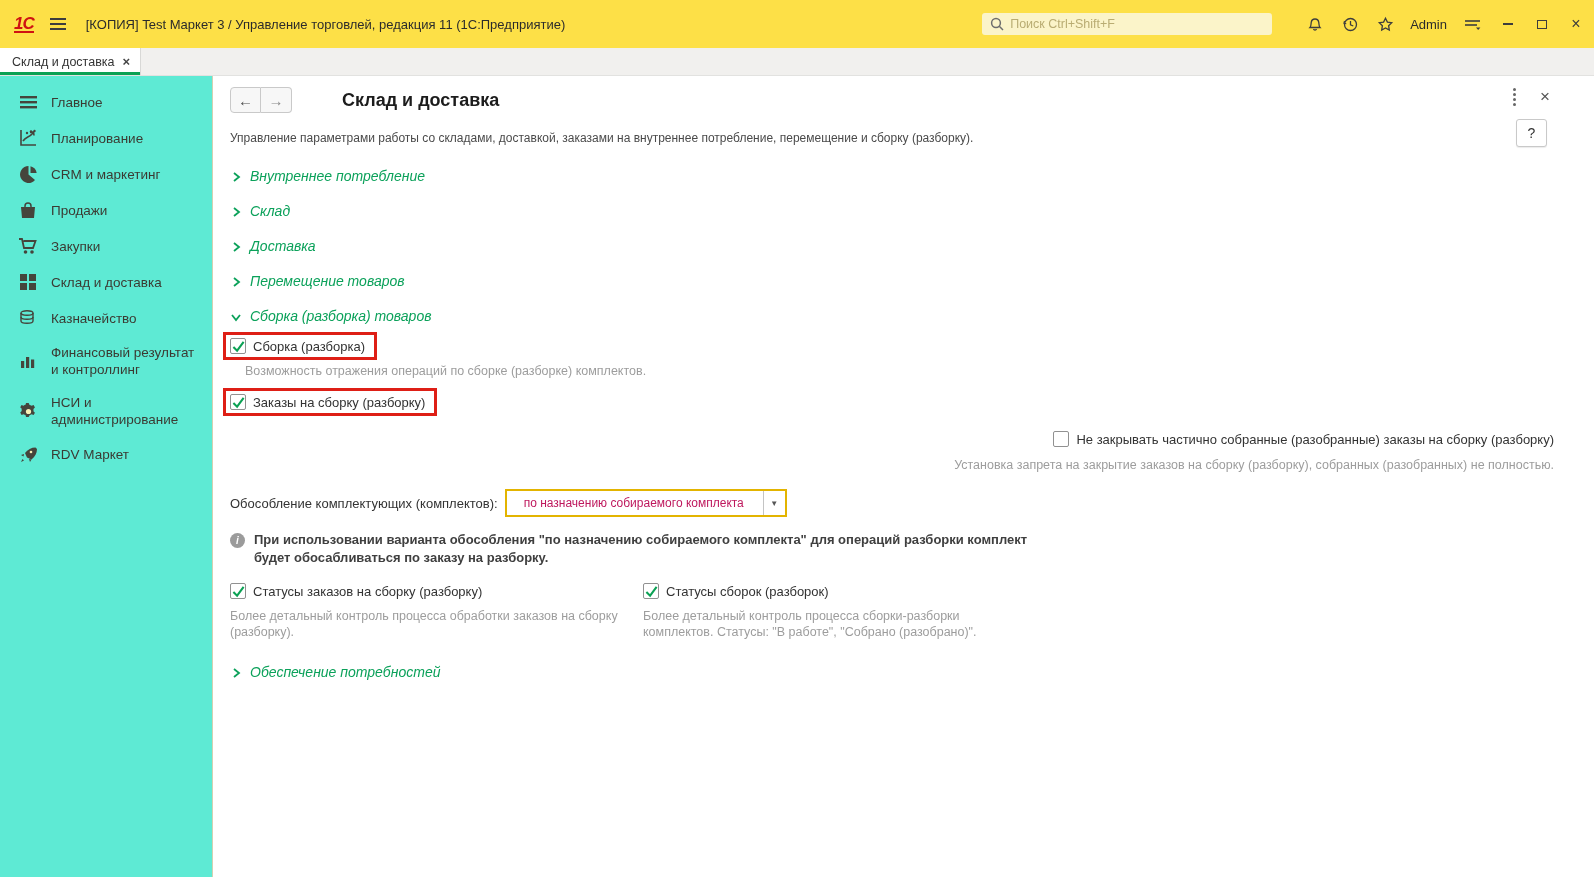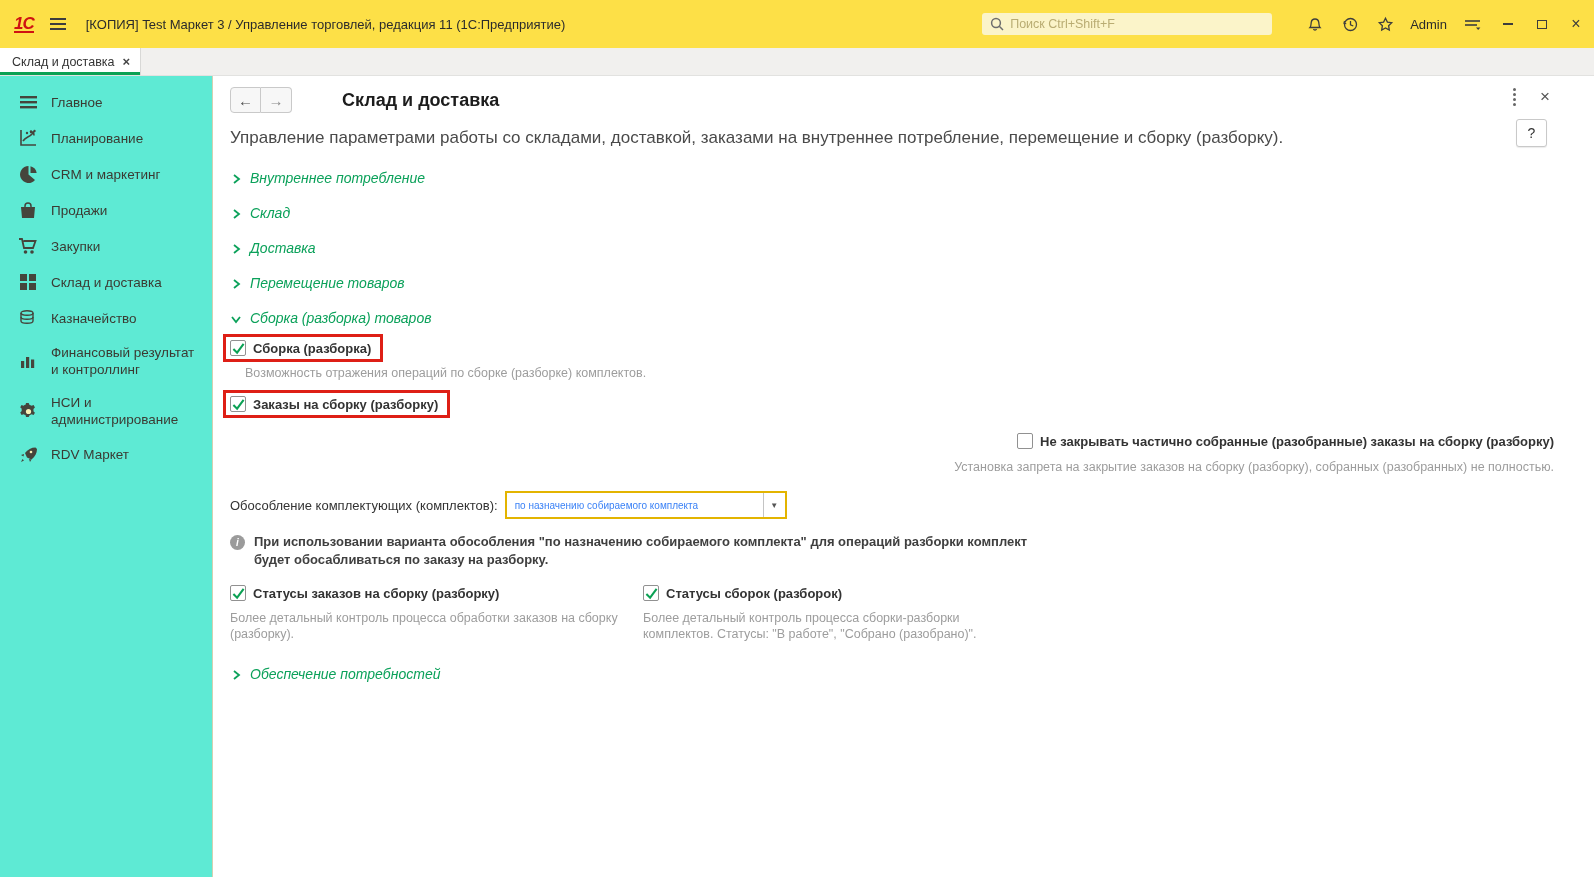--- a/index.html
+++ b/index.html
@@ -53,52 +53,52 @@
              align-items:center; justify-content:center; font-size:15px; cursor:pointer; }
   .nav-btn.back { border-radius:4px 0 0 4px; color:#4f4f4f; }
   .nav-btn.fwd  { border-radius:0 4px 4px 0; border-left:none; color:#8a8a8a; }
   .page-title { font-size:18px; font-weight:bold; color:#1c1c1c; margin-left:50px; }
   .hdr-actions { position:absolute; top:12px; right:44px; display:flex; align-items:center; gap:24px; }
   .dots-ico { color:#666; font-size:14px; font-weight:bold; letter-spacing:0; line-height:11px; cursor:pointer;
               display:flex; flex-direction:column; align-items:center; gap:2px;}
   .dots-ico i { width:3px; height:3px; background:#666; border-radius:50%; display:block; }
   .close-ico { color:#555; font-size:17px; cursor:pointer; line-height:14px; }
   .subtitle-row { margin-top:14px; }
-  .subtitle { font-size:17px; color:#4a4a4a; }
+  .subtitle { font-size:12px; color:#4a4a4a; }
   .help-btn { position:absolute; top:43px; right:47px; width:31px; height:28px; background:#fff;
               border:1px solid #c9c9c9; border-radius:3px; font-size:14px; color:#333;
               display:flex; align-items:center; justify-content:center; cursor:pointer; box-shadow:0 1px 1px rgba(0,0,0,.08); }
 
   
   .sections { margin-top:22px; }
   .sec-link { display:flex; align-items:center; margin-bottom:19px; cursor:pointer;font-style:italic; }
   .sec-link .chev { width:12px; height:12px; margin-right:8px; flex:none; }
   .sec-link .chev svg { stroke:#0ba15a; }
   .sec-link span { font-size:14px; color:#0ba15a; }
 
   
   .settings { margin:2px 0 24px 0; }
   .cb { width:16px; height:16px; background:#fff; border:1px solid #919191; border-radius:2px; flex:none;
         display:flex; align-items:center; justify-content:center; cursor:pointer; }
   .cb svg { display:block; }
   .cb-row { display:inline-flex; align-items:center; cursor:pointer; }
-  .cb-label { font-size:13px; color:#333; margin-left:7px;font-weight:bold; }
+  .cb-label { font-size:13px; color:#333; margin-left:7px; }
   .red-wrap { display:inline-flex; align-items:center; border:3px solid #de1f16; padding:3px 9px 3px 4px;
               margin-left:-7px; background:#fff; }
   .desc { font-size:12.5px; color:#9d9d9d; line-height:16px; }
   .desc.ind { margin-left:15px; }
   .block { margin-bottom:9px; }
   .indent23 { margin-left:23px;text-align:right; }
 
   .combo-row { display:flex; align-items:center; margin:16px 0 10px 0; }
   .combo-label { font-size:13px; color:#333; }
   .combo { display:inline-flex; align-items:stretch; border:2px solid #e3b400; background:#fff;
            height:28px; margin-left:7px; width:282px; cursor:pointer; }
-  .combo-value { font-size:10px; color:#3b82f6; padding:0 8px; display:flex; align-items:center; flex:1;
-                 border-right:1px solid #c4c4c4; }
+  .combo-value { font-size:12px; color:#be185d; padding:0 8px; display:flex; align-items:center; flex:1;
+                 border-right:1px solid #c4c4c4;margin-left:9px; }
   .combo-arrow { width:21px; display:flex; align-items:center; justify-content:center; color:#555; font-size:8px; }
 
   .note-row { display:flex; margin:14px 0 16px 0; }
   .info-ico { width:15px; height:15px; border-radius:50%; background:#9b9b9b; color:#fff; font-size:10px;
               font-weight:bold; display:flex; align-items:center; justify-content:center; flex:none;
               margin:2px 9px 0 0; font-style:italic; }
   .note-text { font-size:13px; font-weight:bold; color:#3f3f3f; line-height:18px; width:810px; }
 
   .two-cols { display:flex; margin-top:6px; }
   .col1 { width:413px; }

